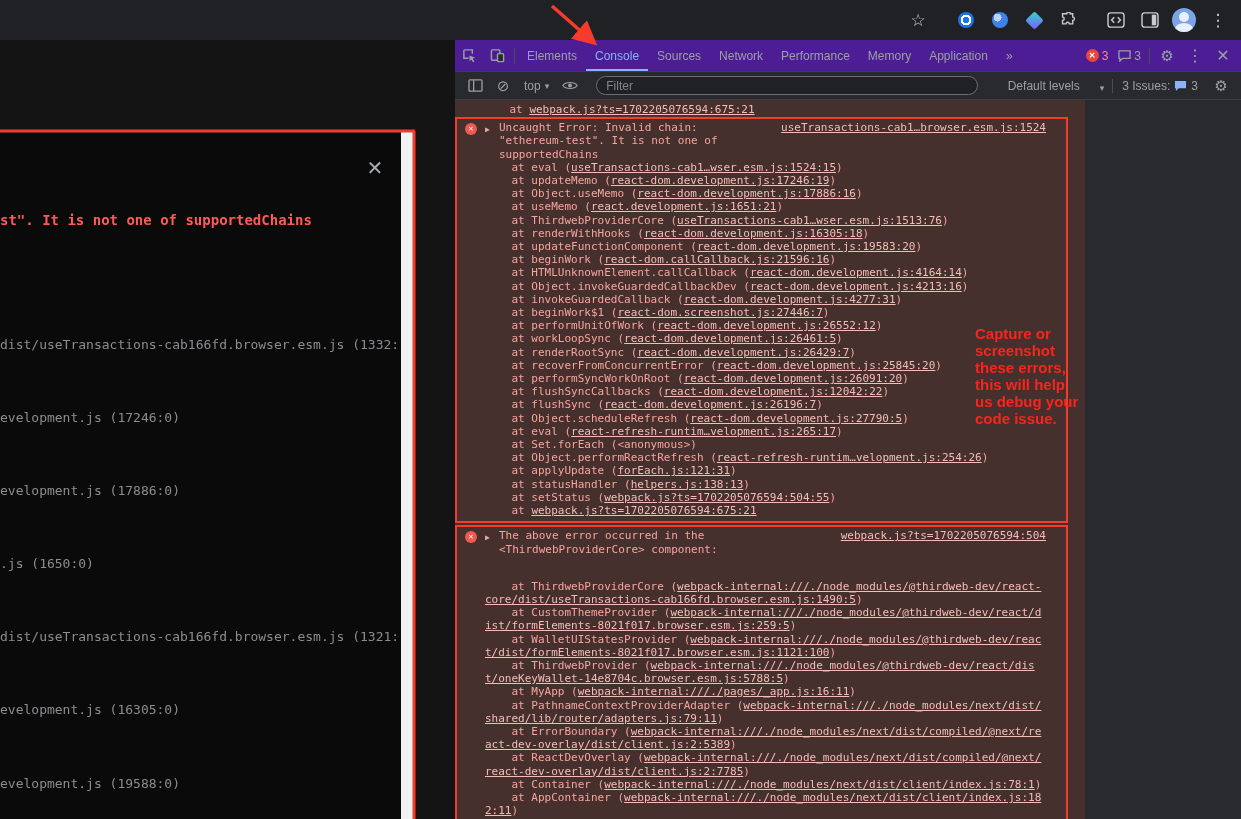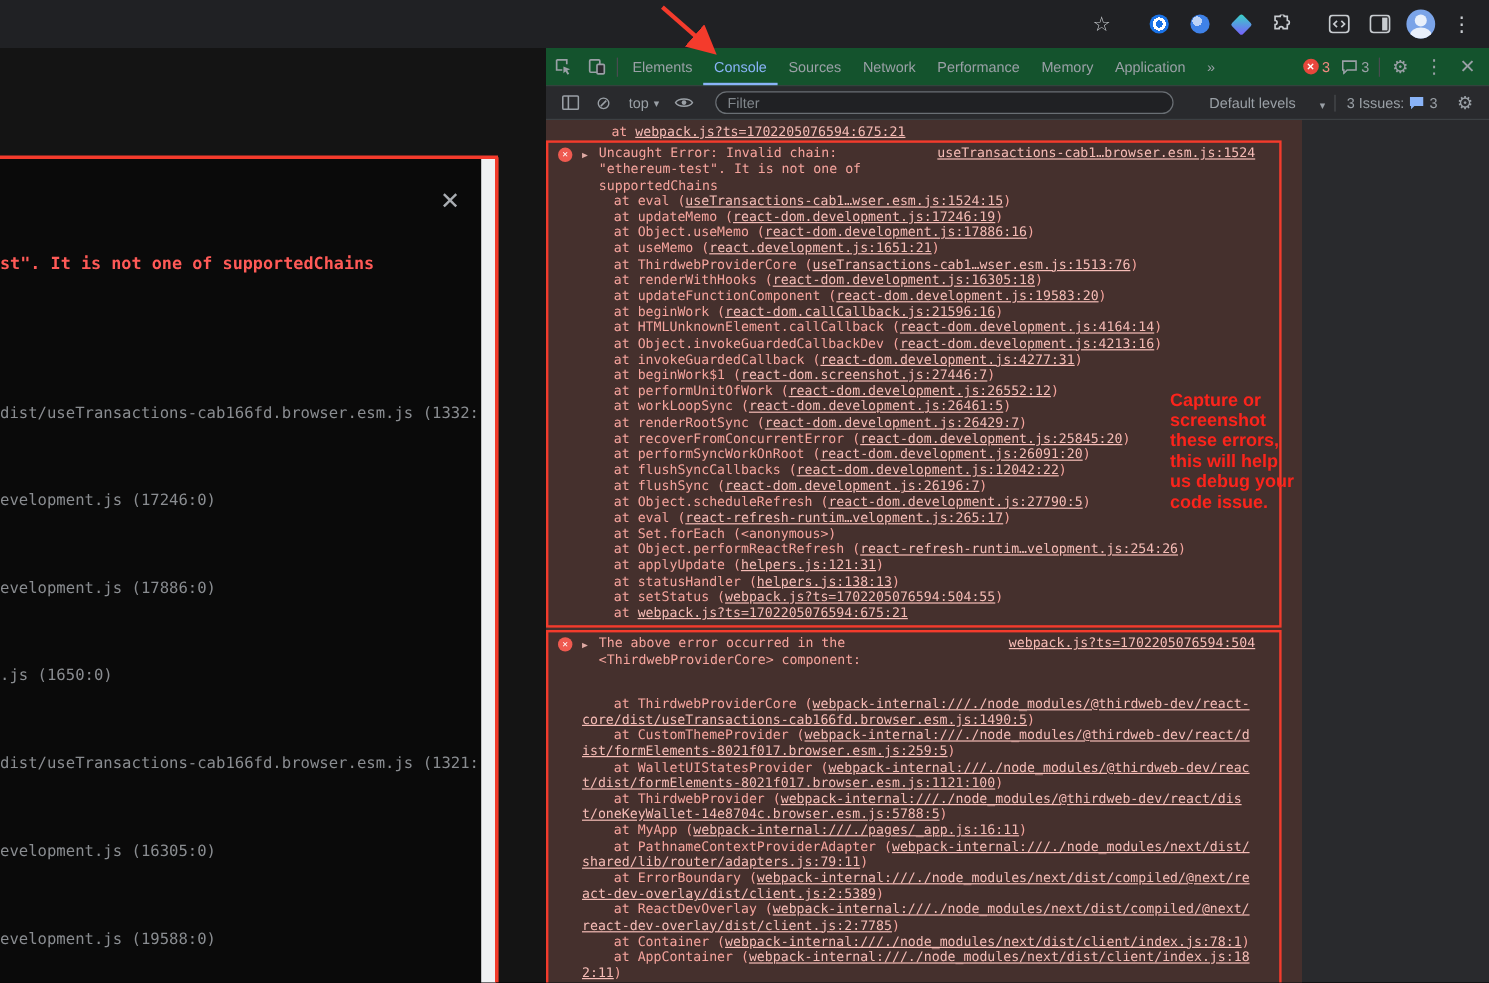--- a/index.html
+++ b/index.html
@@ -30,21 +30,21 @@
     font-size:20px; line-height:26px; text-align:center; cursor:pointer; }
   .overlay-error { position:absolute; top:172px; left:0; font-family:"DejaVu Sans Mono",monospace;
     font-weight:bold; font-size:14px; color:#ff5a57; white-space:pre; }
   .overlay-frames { position:absolute; top:297px; left:0; width:400px; list-style:none; }
   .overlay-frames li { height:73.1px; font-family:"DejaVu Sans Mono",monospace; font-size:13px;
     color:#8a8d91; white-space:pre; overflow:hidden; }
 
   
   .devtools { position:absolute; top:40px; left:455px; width:786px; height:779px; background:#292a2d; }
 
-  .dt-tabbar { height:32px; display:flex; align-items:stretch; border-bottom:1px solid #3c4043; background:#14532d; }
+  .dt-tabbar { height:32px; display:flex; align-items:stretch; border-bottom:1px solid #3c4043; background:#4c1d95; }
   .dt-ico { width:28px; display:flex; align-items:center; justify-content:center; color:#9aa0a6; flex:none; }
   .dt-sep { width:1px; height:16px; background:#494c50; align-self:center; margin:0 3px; flex:none; }
   .dt-tab { padding:0 9px; display:flex; align-items:center; font-size:12px; color:#9aa0a6; cursor:pointer; flex:none; }
   .dt-tab.active { color:#8ab4f8; border-bottom:2px solid #8ab4f8; padding-top:2px; }
   .dt-right { margin-left:auto; display:flex; align-items:center; padding-right:4px; }
   .badge { display:flex; align-items:center; gap:3px; font-size:12px; margin:0 5px; }
   .badge-err { color:#f28b82; }
   .err-dot { width:13px; height:13px; border-radius:50%; background:#e8473c; color:#fff; font-size:8px;
     line-height:13px; text-align:center; font-weight:bold; }
   .badge-msg { color:#9aa0a6; }
@@ -270,21 +270,21 @@
             <div class="stack-line"><span>    at flushSync (</span><span class="lnk">react-dom.development.js:26196:7</span><span>)</span></div>
 
             <div class="stack-line"><span>    at Object.scheduleRefresh (</span><span class="lnk">react-dom.development.js:27790:5</span><span>)</span></div>
 
             <div class="stack-line"><span>    at eval (</span><span class="lnk">react-refresh-runtim…velopment.js:265:17</span><span>)</span></div>
 
             <div class="stack-line"><span>    at Set.forEach (&lt;anonymous&gt;)</span><span class="lnk"></span><span></span></div>
 
             <div class="stack-line"><span>    at Object.performReactRefresh (</span><span class="lnk">react-refresh-runtim…velopment.js:254:26</span><span>)</span></div>
 
-            <div class="stack-line"><span>    at applyUpdate (</span><span class="lnk">helpers.js:121:31</span><span>)</span></div>
+            <div class="stack-line"><span>    at applyUpdate (</span><span class="lnk">forEach.js:121:31</span><span>)</span></div>
 
             <div class="stack-line"><span>    at statusHandler (</span><span class="lnk">helpers.js:138:13</span><span>)</span></div>
 
             <div class="stack-line"><span>    at setStatus (</span><span class="lnk">webpack.js?ts=1702205076594:504:55</span><span>)</span></div>
 
             <div class="stack-line"><span>    at </span><span class="lnk">webpack.js?ts=1702205076594:675:21</span><span></span></div>
           </div>
       </div>
 
       <div class="err-block">

